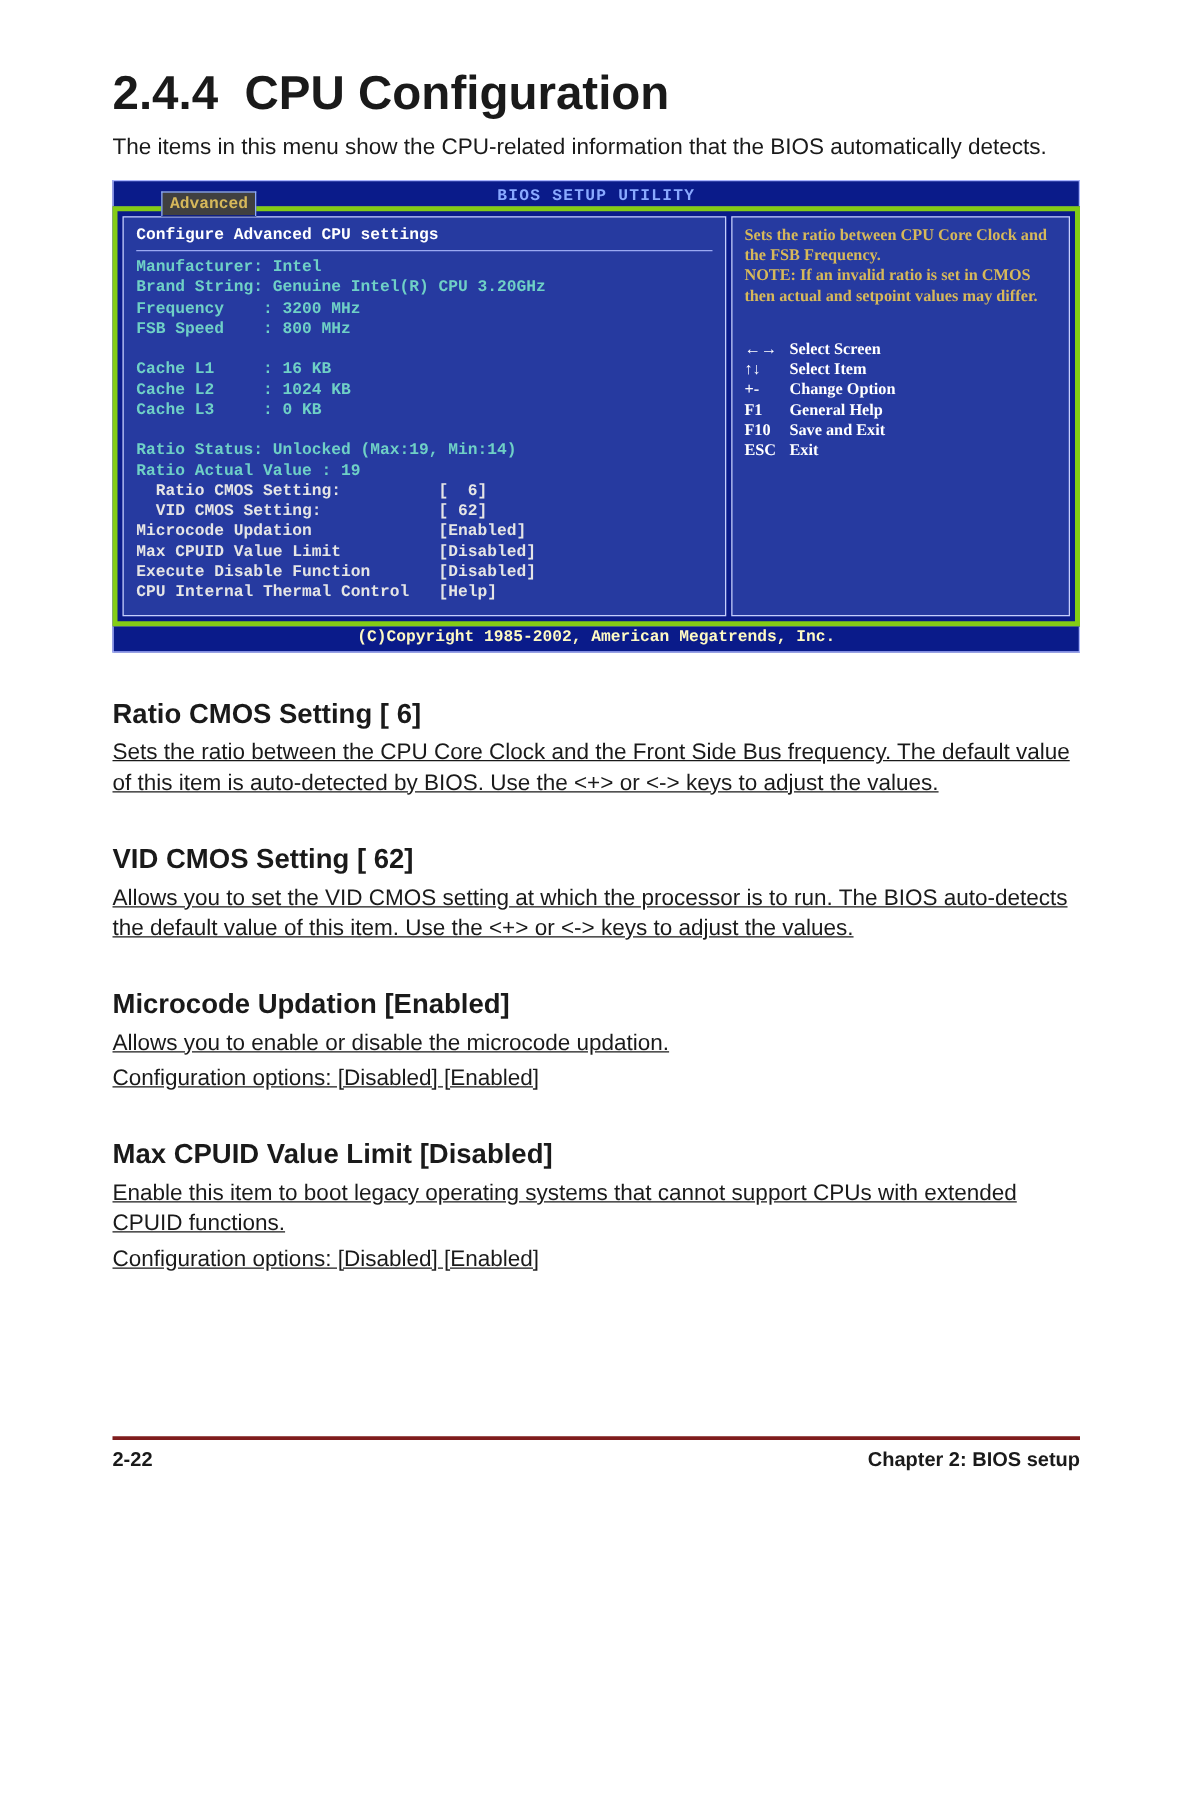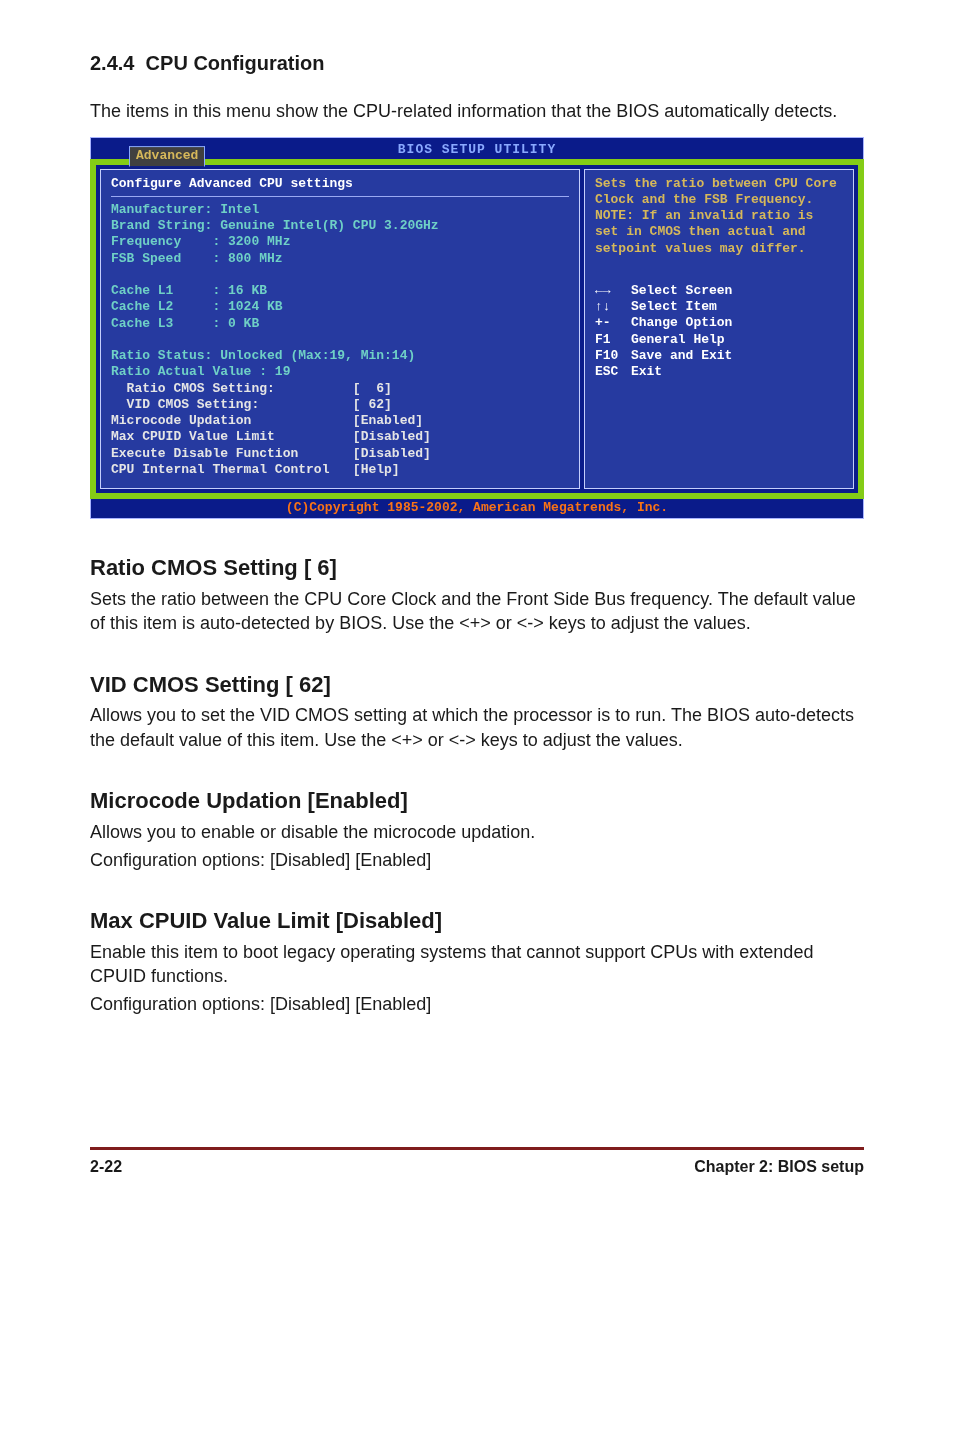--- a/index.html
+++ b/index.html
@@ -7,23 +7,23 @@
     font-family: Arial, Helvetica, sans-serif;
     background: #fff;
     color: #1a1a1a;
     width: 954px;
     margin: 0 auto;
     padding: 50px 90px 40px 90px;
     font-size: 18px;
     line-height: 1.35;
   }
   h1.section-num {
-    font-size: 20px;
+    font-size: 38px;
     font-weight: 700;
-    margin-bottom: 22px;
+    margin-bottom: 4px;
   }
   .intro { margin-bottom: 14px; }
 
   
   .bios {
     font-family: "Courier New", monospace;
     font-size: 13px;
     font-weight: bold;
     line-height: 1.25;
     color: #fff;
@@ -46,39 +46,39 @@
     transform: translateY(40%);
     background: #404040;
     color: #d6b85a;
     border: 1px solid #8aa9ff;
     border-bottom: 1px solid #0a1b8a;
     padding: 1px 6px;
     z-index: 3;
   }
   .bios-body {
     display: flex;
-    border: 6px solid #84cc16;
+    border: 4px solid #84cc16;
     background: #0a1b8a;
     padding: 4px;
     position: relative;
   }
   .bios-left, .bios-right {
     background: #263aa0;
     border: 1px solid #c5cefc;
     padding: 6px 10px 10px 10px;
   }
   .bios-left { width: 64%; margin-right: 4px; color:#b7c3f7; }
-  .bios-right { width: 36%; color:#d6b85a; }
+  .bios-right { width: 36%; color:#d6b85a;font-family:Liberation Serif, serif; }
   .bios-left .focus-line { color:#fff; }
   .bios-right-keys { color:#fff; }
   .bios-right-keys .key { display:inline-block; width:36px; color:#fff;}
   .bios-right-keys .arrow { color:#fff; }
   .bios-footer {
     background:#0a1b8a;
-    color:#f97316;
+    color:#fef9c3;
     text-align:center;
     border:1px solid #a9b4ff;
     border-top:none;
     padding:1px 0 2px 0;
   }
   .bios-hr {
     border: none;
     border-top: 1px solid #9aa9f2;
     margin: 4px 0 5px 0;
   }
@@ -86,21 +86,21 @@
   .bios .white { color:#e5e5e5; }
   .bios .teal { color:#6fd0c6; }
 
   
   h2.sub {
     font-size: 22px;
     font-weight: 700;
     margin-top: 34px;
     margin-bottom: 4px;
   }
-  p.body { margin-bottom: 4px; }
+  p.body { margin-bottom: 4px; text-decoration: underline; }
 
   
   .page-footer {
     margin-top: 130px;
     border-top: 3px solid #7f1d1d;
     padding-top: 6px;
     display: flex;
     justify-content: space-between;
     font-weight: 700;
     font-size: 16px;

